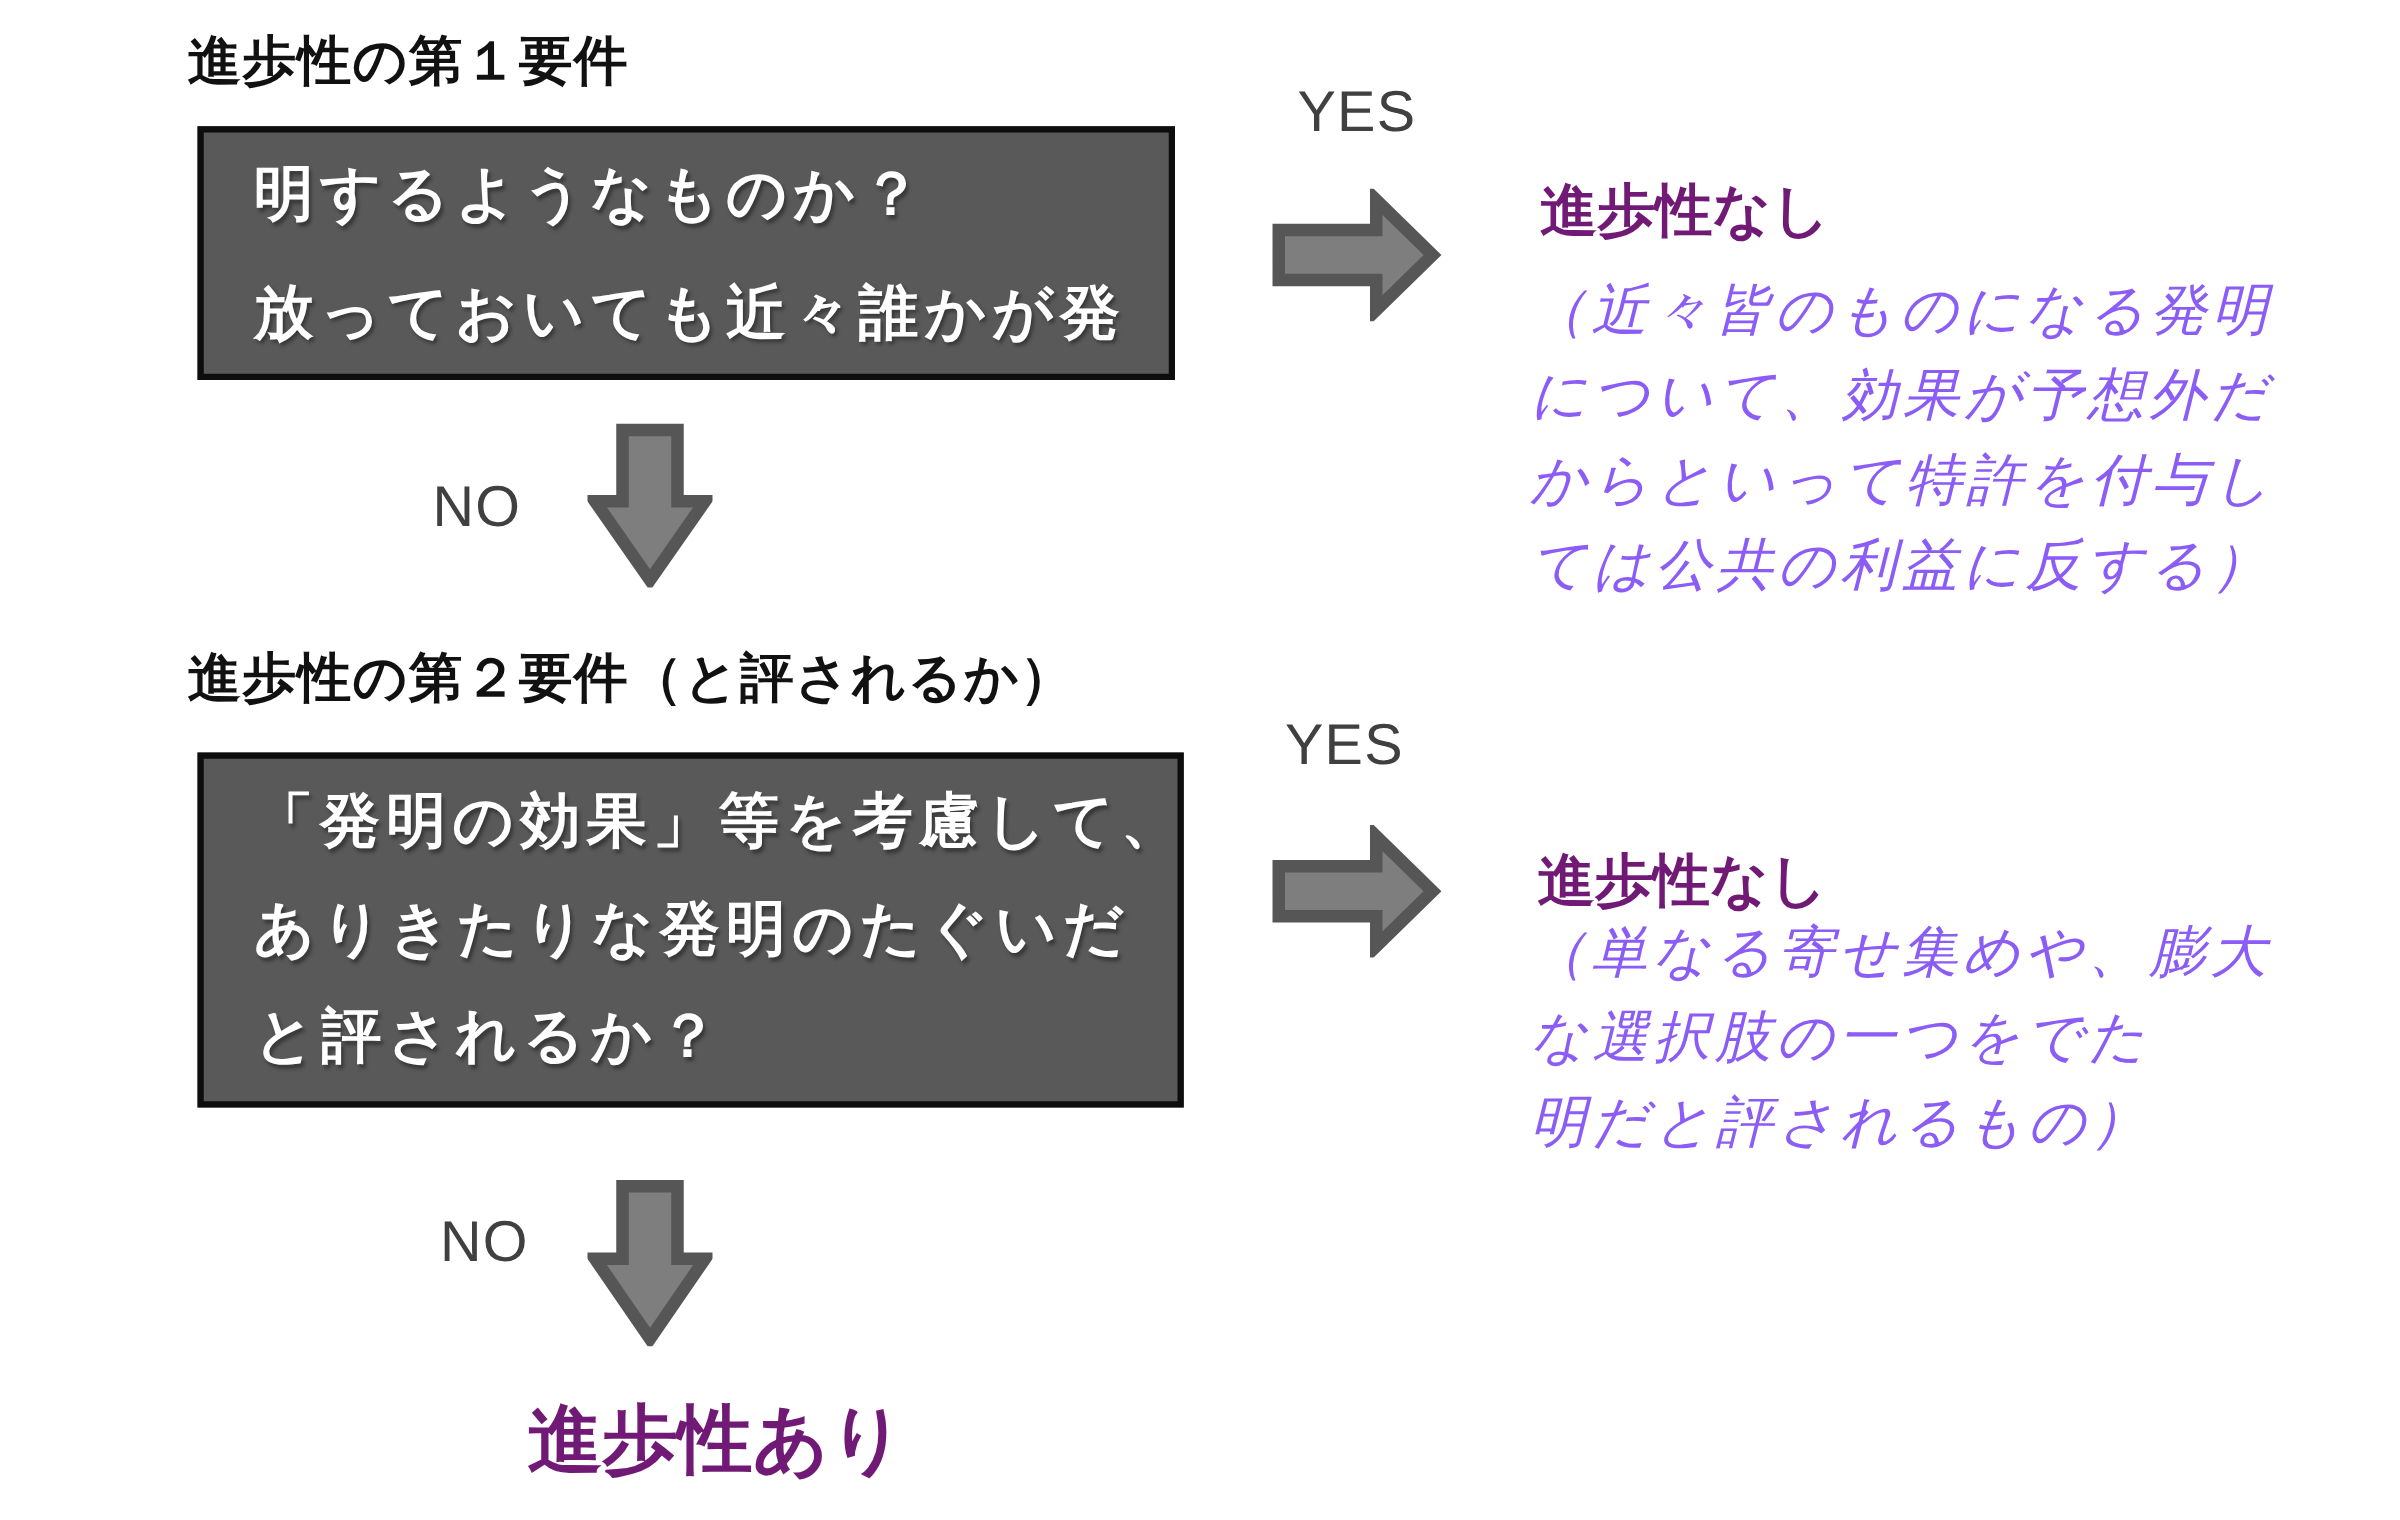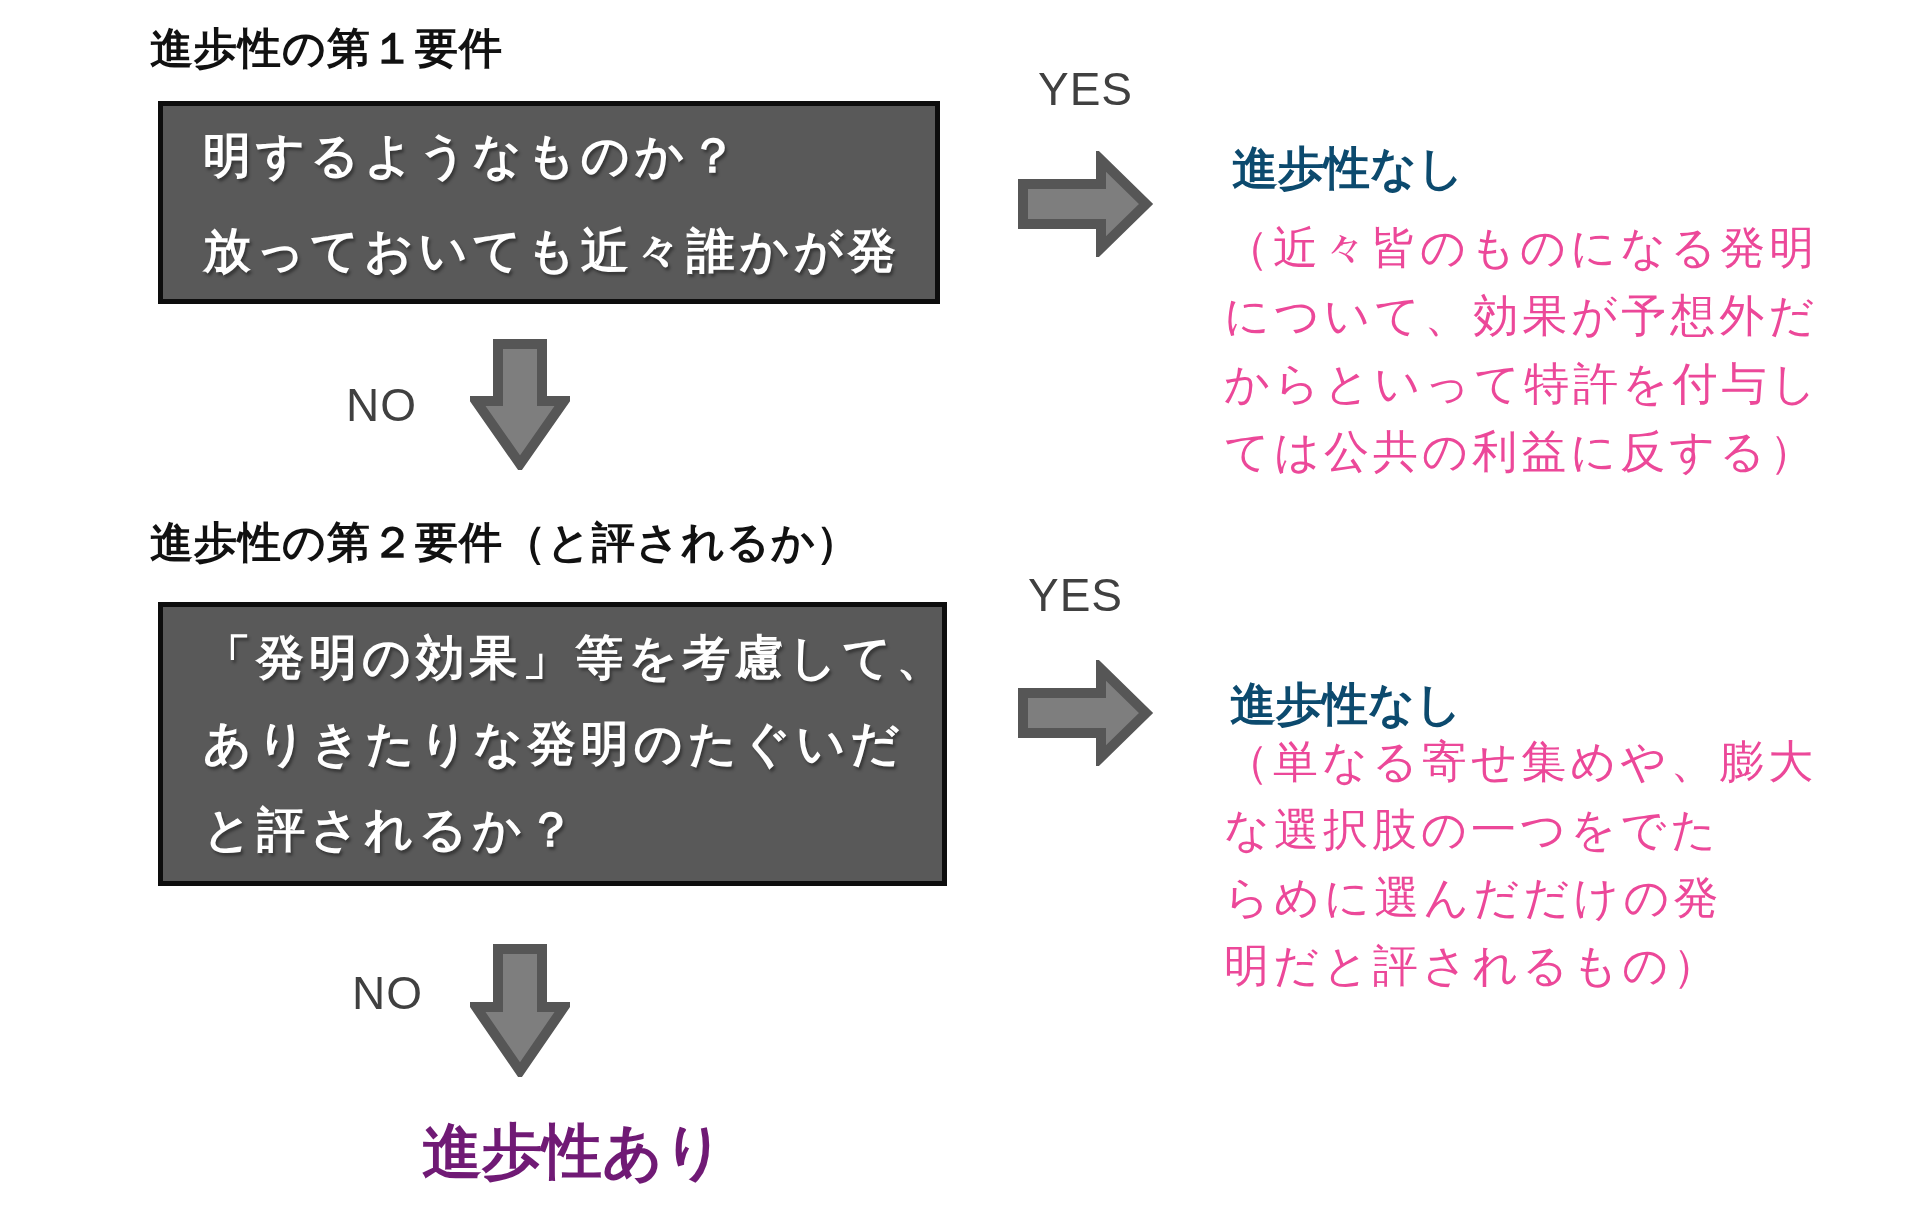--- a/index.html
+++ b/index.html
@@ -50,27 +50,28 @@
     font-size: 46px;
     font-weight: 400;
     color: #404040;
     letter-spacing: 1px;
     white-space: nowrap;
   }
 
   .result-heading {
     font-size: 46px;
     font-weight: 700;
-    color: #0c4a6e;
+    color: #701a75;
     white-space: nowrap;
   }
   .result-body {
     font-size: 45px;
     font-weight: 400;
-    color: #ec4899;
+    color: #8b5cf6;
+    font-style: italic;
   }
   .result-body .bline {
     line-height: 68px;
     letter-spacing: 4px;
     white-space: nowrap;
   }
 
   .final-label {
     font-size: 60px;
     font-weight: 700;
@@ -125,21 +126,20 @@
 
   <svg class="abs block-arrow" style="left:1016px; top:660px;" width="138" height="106" viewBox="0 0 138 106" aria-hidden="true">
     <polygon points="7,33 85,33 85,9 130,53 85,97 85,73 7,73" fill="#7e7e7e" stroke="#565656" stroke-width="10" stroke-linejoin="miter"></polygon>
   </svg>
 
   <div class="abs result-heading" style="left:1230px; top:674px;">進歩性なし</div>
 
   <div class="abs result-body" style="left:1224px; top:728px;">
     <div class="bline">（単なる寄せ集めや、膨大</div>
     <div class="bline">な選択肢の一つをでた</div>
-    <div class="bline">らめに選んだだけの発</div>
     <div class="bline">明だと評されるもの）</div>
   </div>
 
   <div class="abs yn-label" style="left:352px; top:966px;">NO</div>
 
   <svg class="abs block-arrow" style="left:470px; top:943px;" width="100" height="134" viewBox="0 0 100 134" aria-hidden="true">
     <polygon points="28,6 72,6 72,64 94,64 50,128 6,64 28,64" fill="#7e7e7e" stroke="#565656" stroke-width="10" stroke-linejoin="miter"></polygon>
   </svg>
 
   <div class="abs final-label" style="left:422px; top:1112px;">進歩性あり</div>

